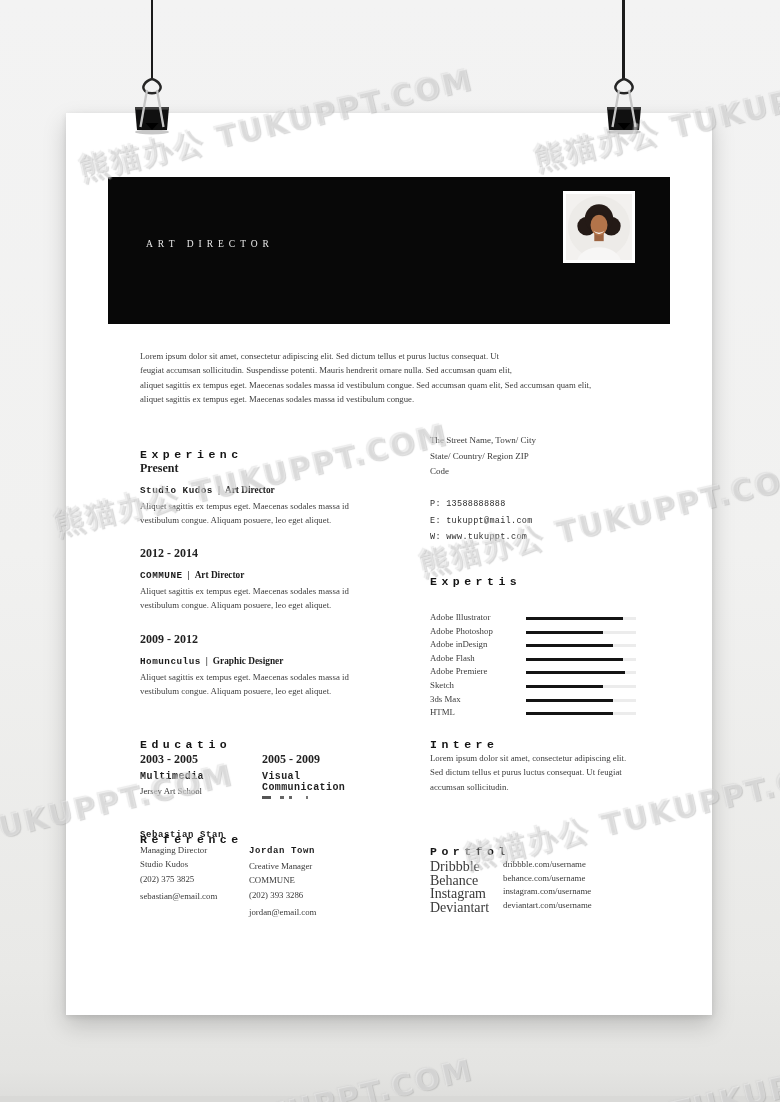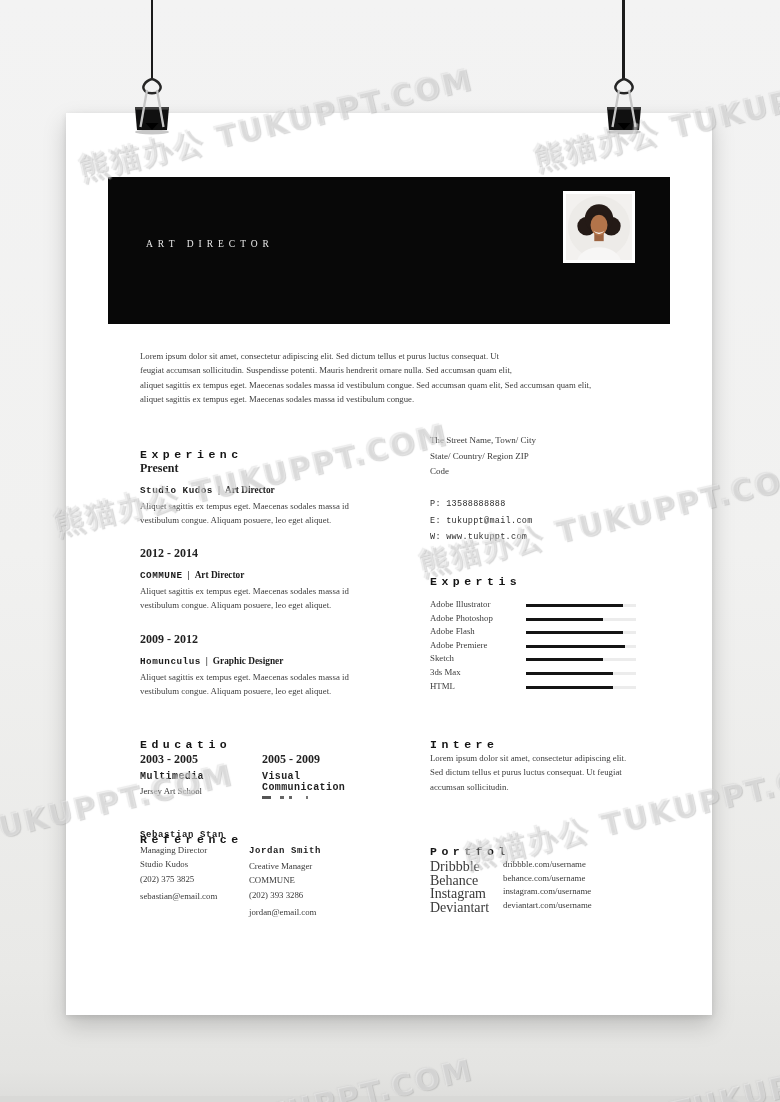--- a/index.html
+++ b/index.html
@@ -41,21 +41,21 @@
   .clip-frag{margin-top:3px;height:3px;width:60px;
     background:linear-gradient(90deg,#555 0 9px,transparent 9px 18px,#666 18px 22px,transparent 22px 27px,#666 27px 30px,transparent 30px 44px,#777 44px 46px,transparent 46px);}
   
   .ref-col{position:absolute;width:110px;}
   .ref-name{font-family:"Liberation Mono","DejaVu Sans Mono",monospace;font-weight:bold;font-size:9px;letter-spacing:.6px;color:#1b1b1b;}
   .ref-line{font-size:8.8px;color:#3a3a3a;margin-top:4.5px;}
   .ref-mail{margin-top:7px;}
   
   .addr{position:absolute;left:364px;top:320px;width:190px;font-size:9px;color:#3a3a3a;line-height:15.5px;}
   .pew{position:absolute;left:364px;top:383px;font-size:8.5px;color:#2e2e2e;line-height:16.5px;letter-spacing:.3px;}
-  .skills{position:absolute;left:364px;top:486px;width:272px;}
+  .skills{position:absolute;left:364px;top:499px;width:272px;}
   .skill-row{position:relative;height:13.6px;}
   .skill-name{position:absolute;left:0;top:0;font-size:8.8px;color:#3c3c3c;}
   .skill-bar{position:absolute;left:96px;top:5px;width:110px;height:3px;background:#ececec;}
   .skill-fill{display:block;height:3px;background:#141414;}
   .intext{position:absolute;left:364px;top:638px;width:200px;font-size:8.8px;color:#3d3d3d;line-height:14.4px;}
   .pf-rows{position:absolute;left:364px;top:746px;width:240px;}
   .pf-row{position:relative;height:13.5px;}
   .pf-site{position:absolute;left:0;font-size:14px;color:#3a3a3a;}
   .pf-url{position:absolute;left:73px;font-size:8.8px;color:#3a3a3a;}
   
@@ -153,21 +153,21 @@
     <div class="sec-head" style="left:74px;top:708px;">Reference</div>
 
     <div class="ref-col" style="left:74px;top:717px;">
       <div class="ref-name">Sebastian Stan</div>
       <div class="ref-line">Managing Director</div>
       <div class="ref-line">Studio Kudos</div>
       <div class="ref-line">(202) 375 3825</div>
       <div class="ref-line ref-mail">sebastian@email.com</div>
     </div>
     <div class="ref-col" style="left:183px;top:733px;">
-      <div class="ref-name">Jordan Smith</div>
+      <div class="ref-name">Jordan Town</div>
       <div class="ref-line">Creative Manager</div>
       <div class="ref-line">COMMUNE</div>
       <div class="ref-line">(202) 393 3286</div>
       <div class="ref-line ref-mail">jordan@email.com</div>
     </div>
 
     <div class="addr">
       <div>The Street Name, Town/  City</div>
       <div>State/ Country/ Region ZIP</div>
       <div>Code</div>
@@ -183,20 +183,26 @@
       <div class="skill-row">
         <span class="skill-name">Adobe Illustrator</span>
         <span class="skill-bar">
             <span class="skill-fill" style="width: 88%;"></span>
           </span>
       </div>
       <div class="skill-row">
         <span class="skill-name">Adobe Photoshop</span>
         <span class="skill-bar">
             <span class="skill-fill" style="width: 70%;"></span>
+          </span>
+      </div>
+      <div class="skill-row">
+        <span class="skill-name">Adobe inDesign</span>
+        <span class="skill-bar">
+            <span class="skill-fill" style="width: 79%;"></span>
           </span>
       </div>
       <div class="skill-row">
         <span class="skill-name">Adobe Flash</span>
         <span class="skill-bar">
             <span class="skill-fill" style="width: 88%;"></span>
           </span>
       </div>
       <div class="skill-row">
         <span class="skill-name">Adobe Premiere</span>

